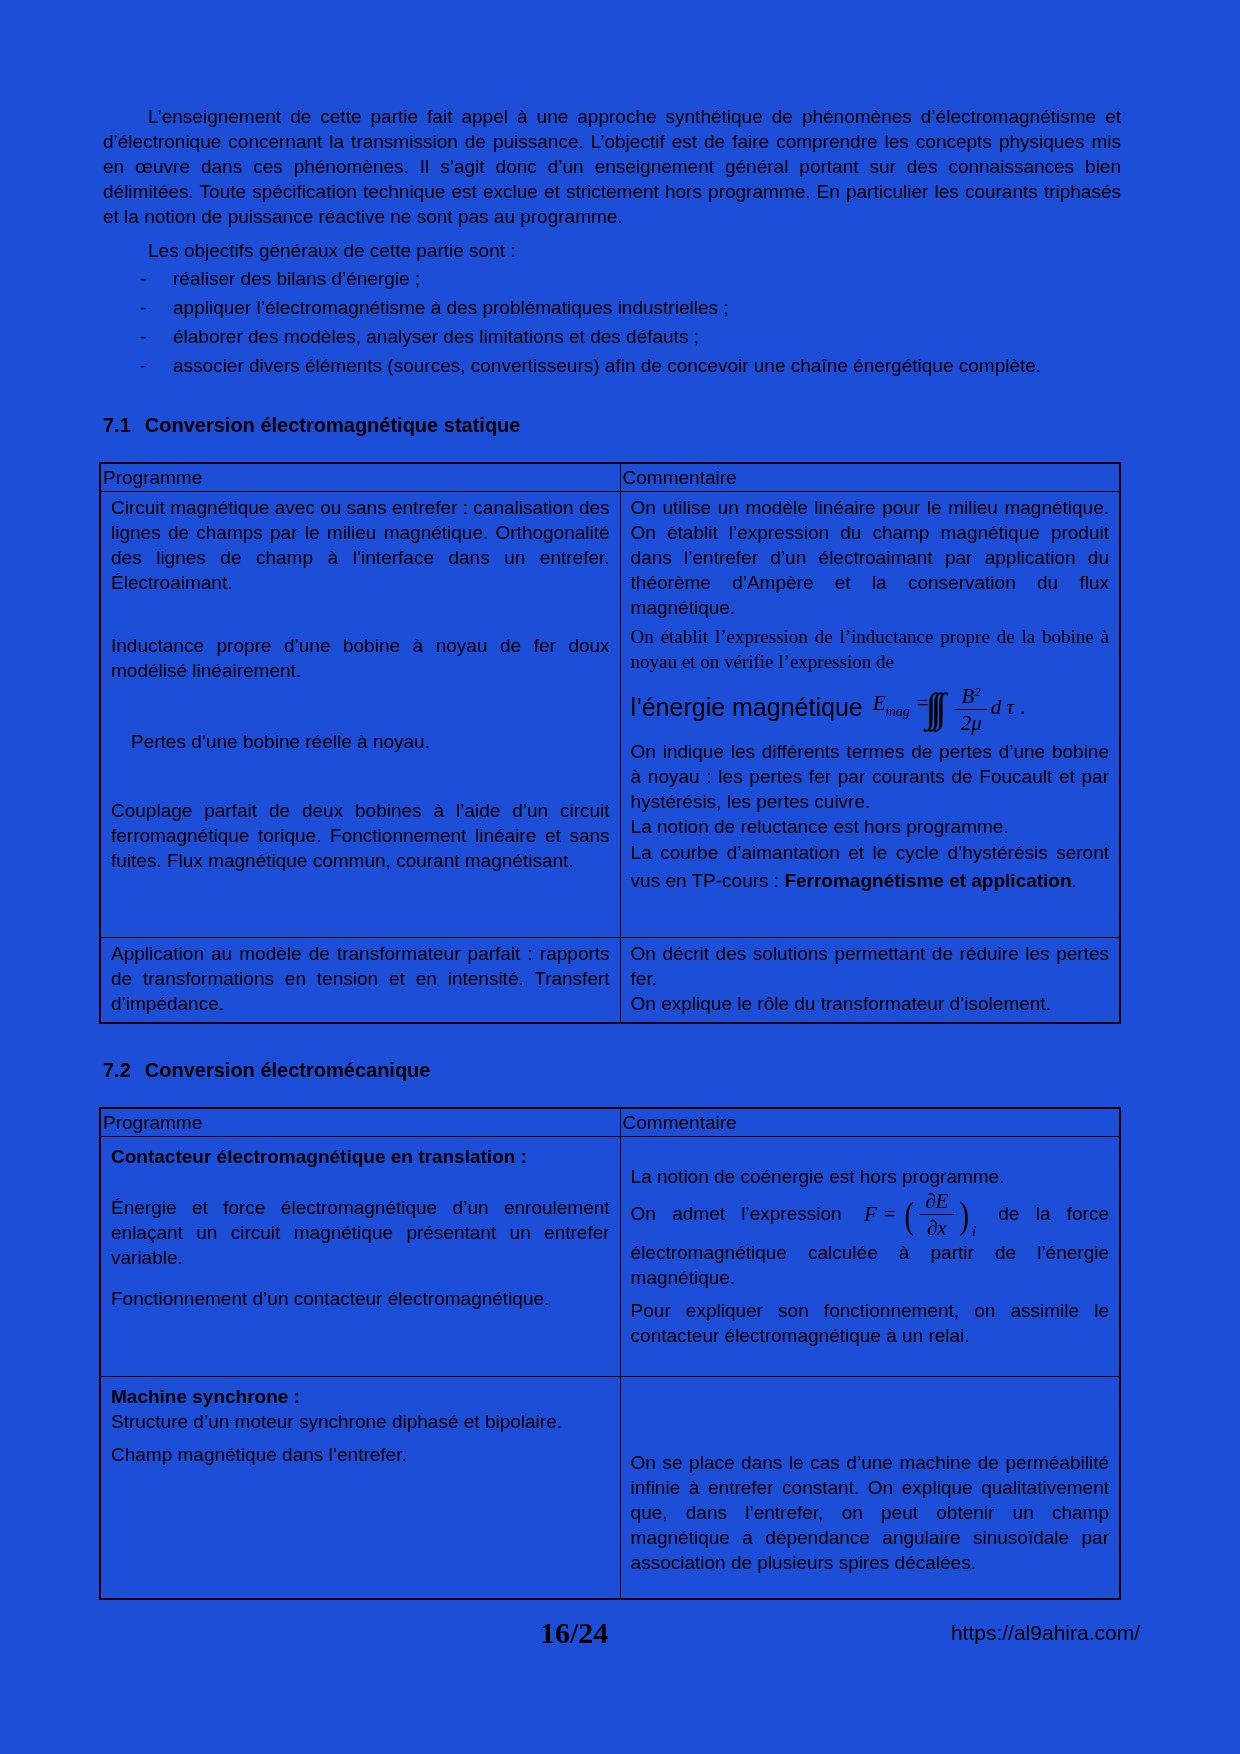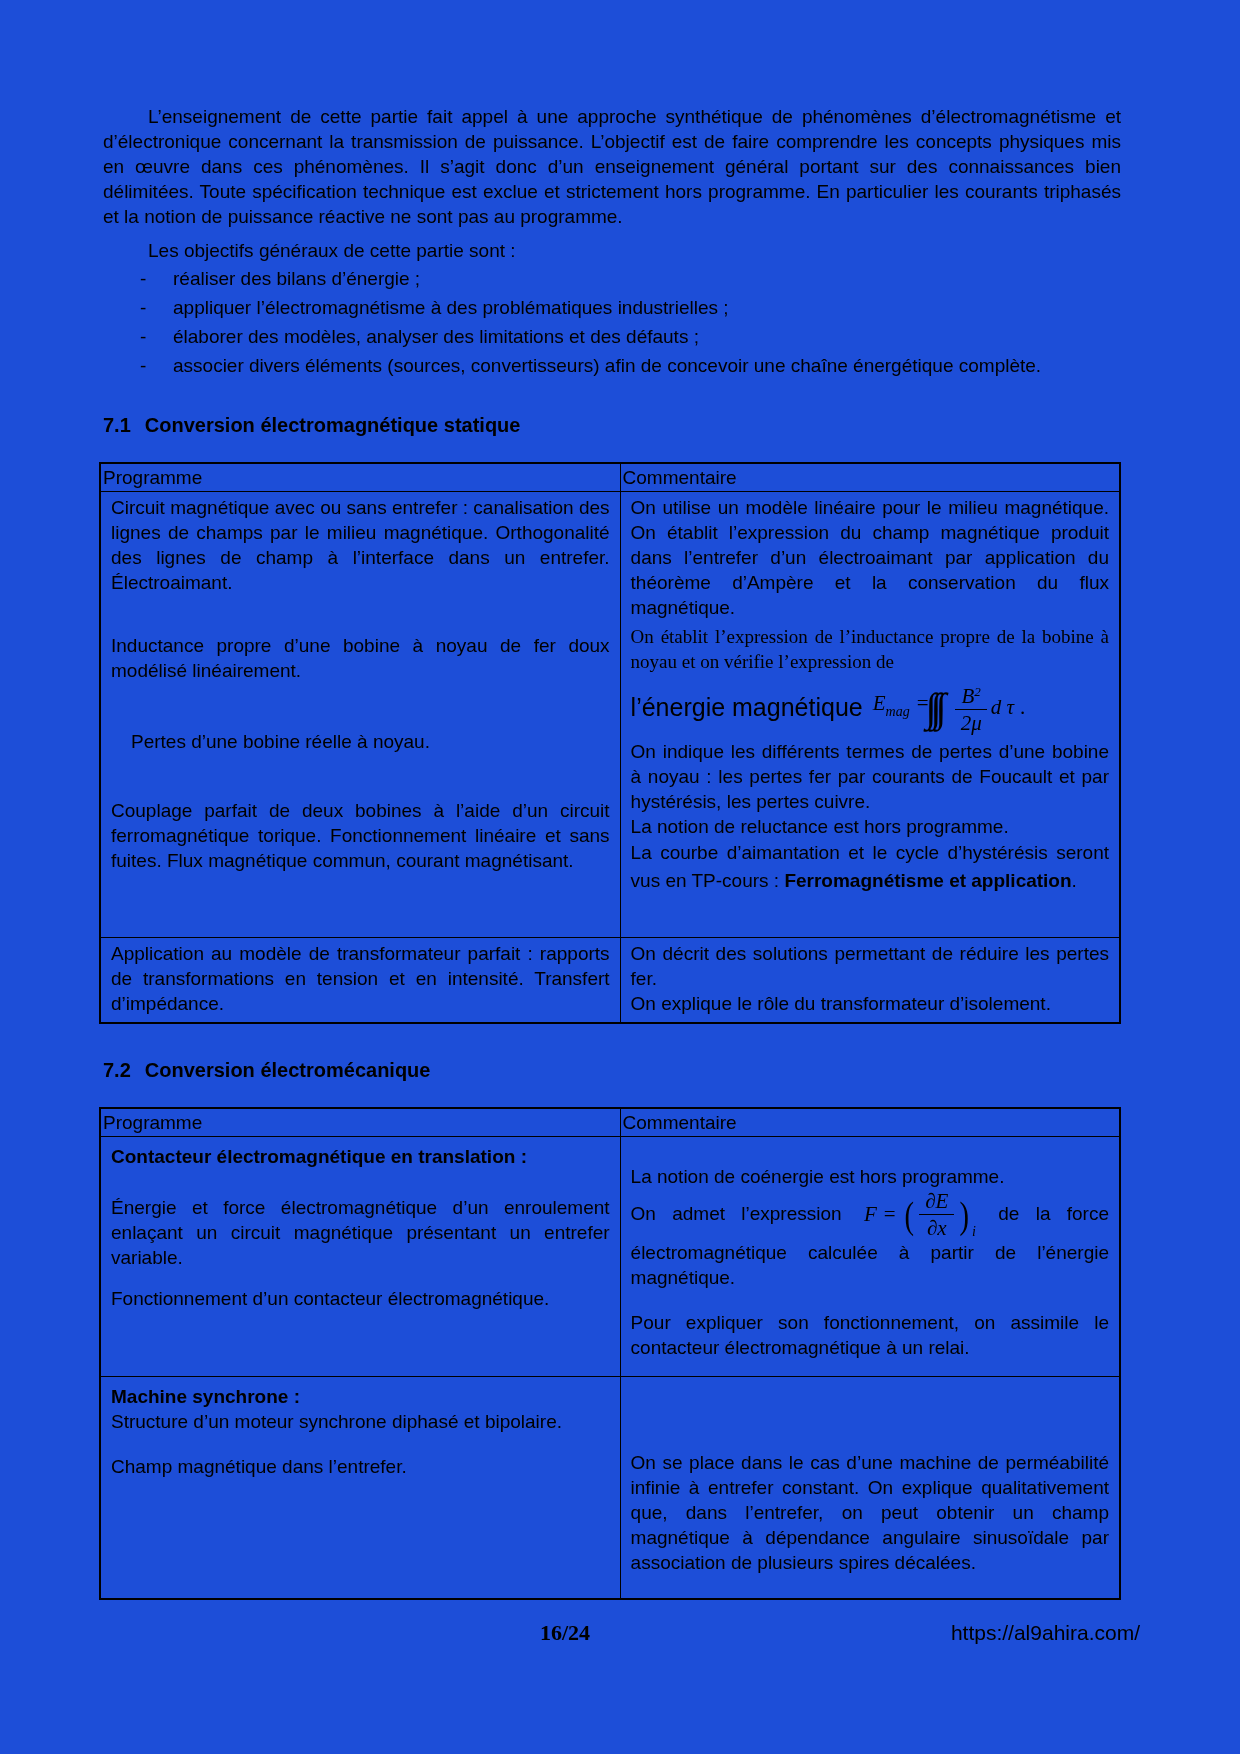--- a/index.html
+++ b/index.html
@@ -42,21 +42,21 @@
   .lh-lg { line-height:28px; }
   .t1r2 td { height:74px; }
 
   
   .t2r1 td { height:230px; }
   .t2r2 td { height:212px; }
   .mt-title { margin-top:4px; }
   .t2-p1 { margin-top:26px; }
   .t2-p2 { margin-top:16px; }
   .t2c-p1 { margin-top:24px; }
-  .t2c-p3 { margin-top:20px; }
+  .t2c-p3 { margin-top:8px; }
   .sink { margin-top:70px; }
 
   
   .math, .imath { font-family:"Liberation Serif","DejaVu Serif",serif;
                   font-style:italic; font-size:21px; }
   .formula-line { display:flex; align-items:center; margin:6px 0 4px 0; }
   .formula-line .flabel { font-style:normal; font-family:"Liberation Sans",sans-serif;
                   font-size:25px; margin-right:10px; }
   .imath { display:inline-flex; align-items:center; vertical-align:middle; margin:0 6px; }
   .mvar { font-style:italic; }
@@ -69,21 +69,21 @@
   .mnum { padding:0 6px 1px 6px; border-bottom:1.7px solid #000; }
   .mden { padding-top:1px; }
   .msup { font-size:13px; vertical-align:7px; font-style:italic; }
   .bigparen { font-style:normal; font-size:38px; font-weight:100; line-height:1;
               transform:scaleX(0.75); }
   .isub { font-size:14px; font-style:italic; align-self:flex-end; margin:0 0 -4px 1px; }
   .mperiod { font-style:normal; margin-left:6px; }
 
   .footer { position:absolute; top:1620px; left:0; width:1240px; height:30px; }
   .pagenum { position:absolute; left:540px; font-family:"Liberation Serif","DejaVu Serif",serif;
-             font-weight:bold; font-size:22px; }
+             font-weight:bold; font-size:30px; }
   .url { position:absolute; right:100px; font-size:21px; }
 </style>
 </head>
 <body>
 
 <div class="page">
   <div class="content">
 
     <p class="intro">L’enseignement de cette partie fait appel à une approche synthétique de phénomènes d’électromagnétisme et d’électronique concernant la transmission de puissance. L’objectif est de faire comprendre les concepts physiques mis en œuvre dans ces phénomènes. Il s’agit donc d’un enseignement général portant sur des connaissances bien délimitées. Toute spécification technique est exclue et strictement hors programme. En particulier les courants triphasés et la notion de puissance réactive ne sont pas au programme.</p>
 

